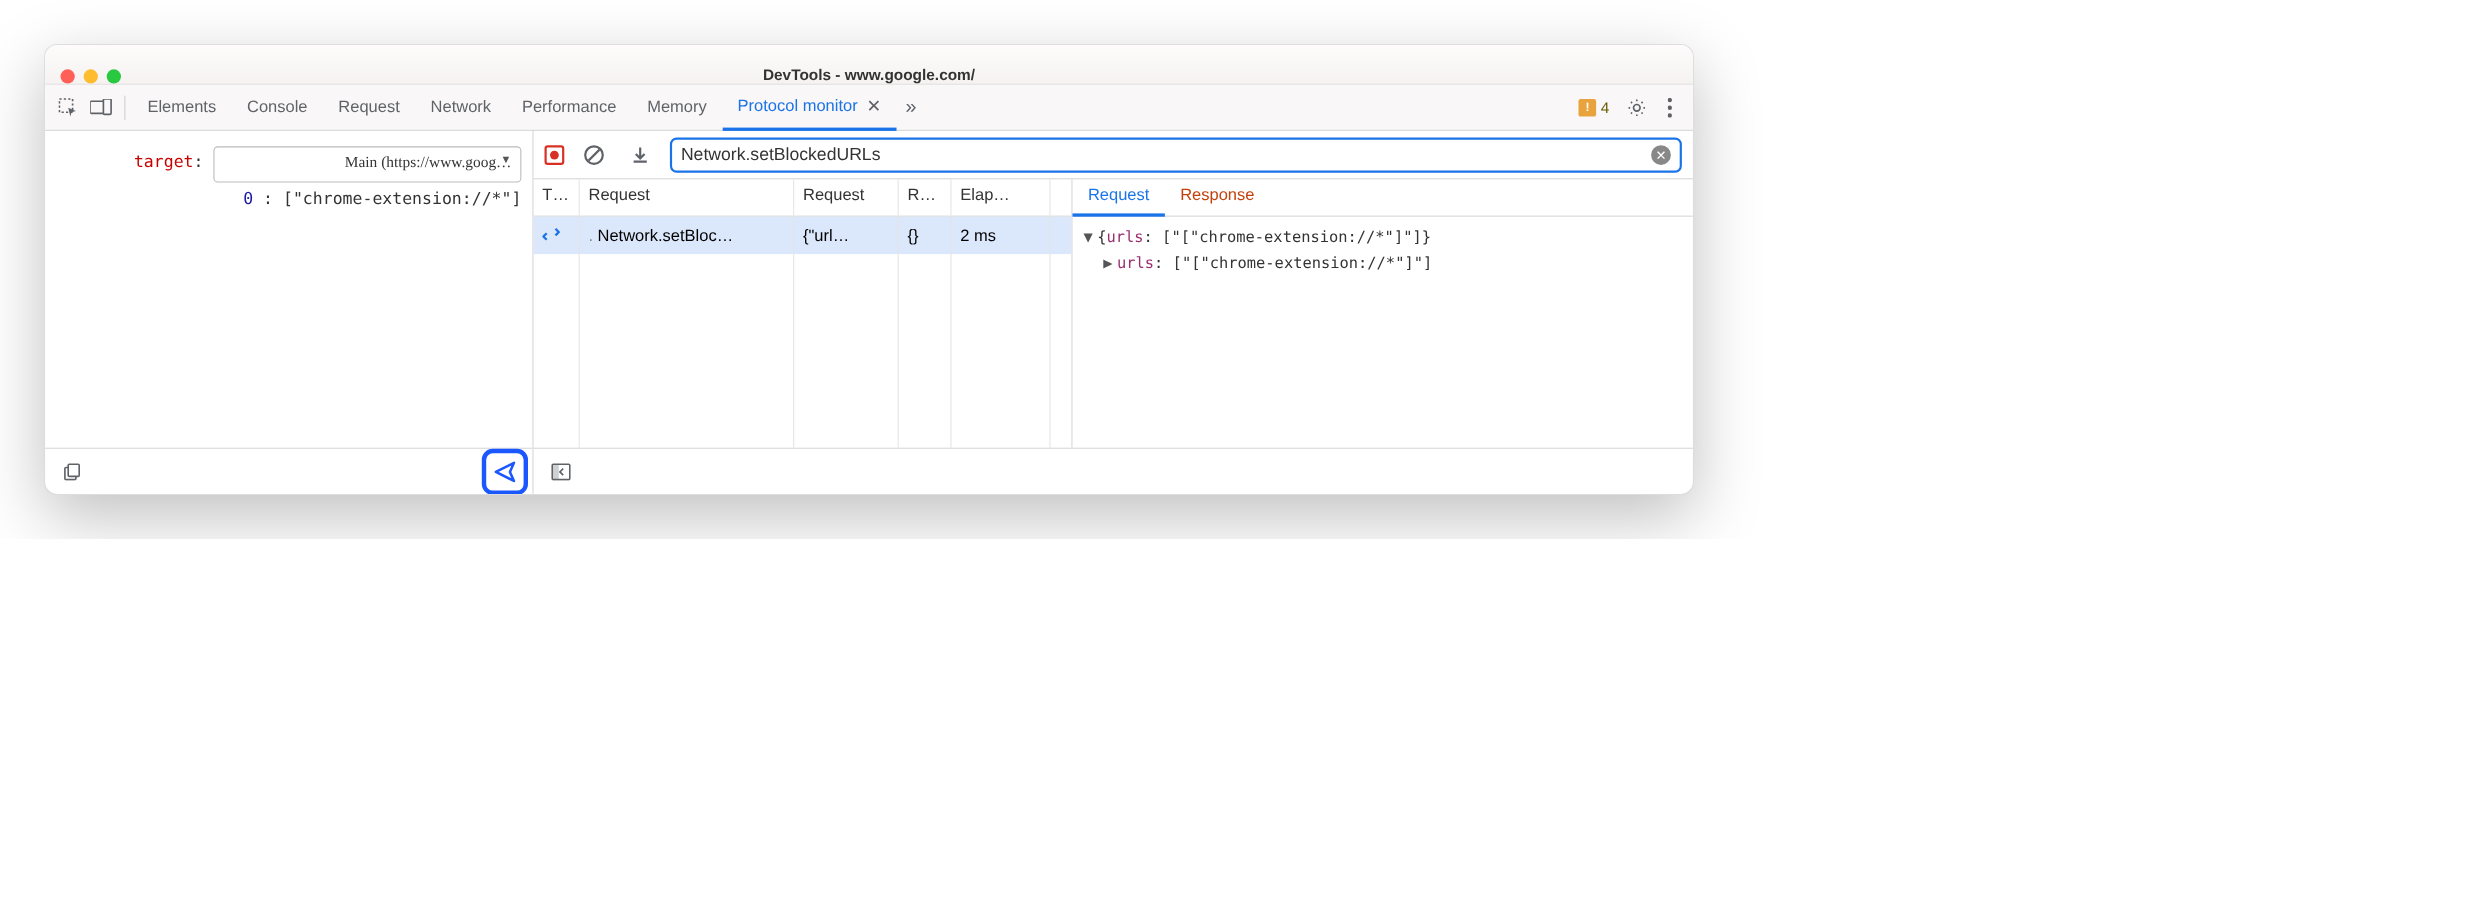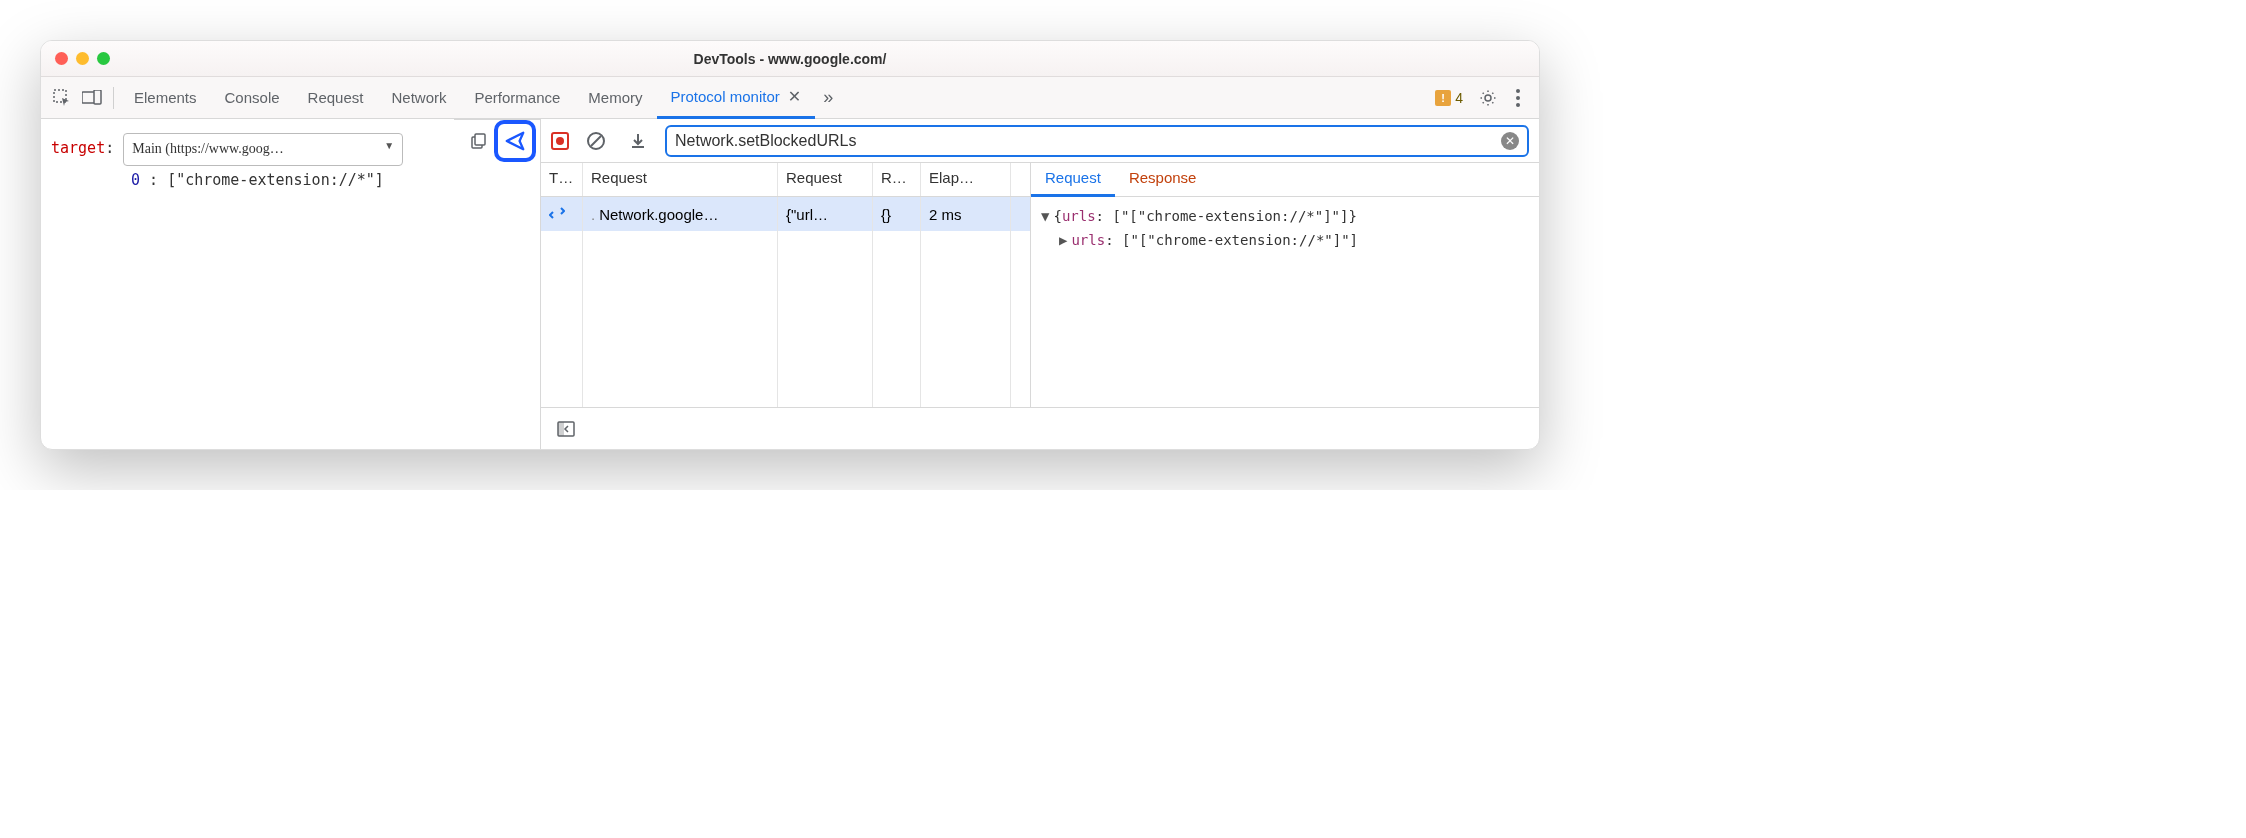--- a/index.html
+++ b/index.html
@@ -1,34 +1,34 @@
 <!DOCTYPE html>
 <html><head>
 <meta charset="utf-8">
 <style>
 * { margin: 0; padding: 0; box-sizing: border-box; }
 body { font-family: -apple-system, "Helvetica Neue", Arial, sans-serif; background: #fff; padding: 40px; }
 .window { width: 1500px; background: #fff; border-radius: 12px; box-shadow: 0 20px 60px rgba(0,0,0,0.25); overflow: hidden; border: 1px solid #ddd; }
-.titlebar { height: 36px; background: linear-gradient(#fdfbfb,#f6f2f2); display: flex; align-items: center; padding: 0 14px; border-bottom: 1px solid #e0dcdc; position: relative; }
+.titlebar { height: 36px; background: linear-gradient(#fdfbfb,#f6f2f2); display: flex; align-items: flex-end; padding: 0 14px; border-bottom: 1px solid #e0dcdc; position: relative; }
 .traffic { display: flex; gap: 8px; }
 .dot { width: 13px; height: 13px; border-radius: 50%; }
 .red { background: #ff5f57; } .yellow { background: #febc2e; } .green { background: #28c840; }
 .title { position: absolute; left: 0; right: 0; text-align: center; font-size: 14px; color: #333; font-weight: 600; pointer-events: none; }
 .tabbar { height: 42px; display: flex; align-items: center; border-bottom: 1px solid #d8d8d8; background: #f9f7f7; padding: 0 6px; font-size: 15px; color: #5f6368; }
 .tb-icon { width: 30px; height: 30px; display: flex; align-items: center; justify-content: center; color: #5f6368; }
 .tb-sep { width: 1px; height: 22px; background: #d0d0d0; margin: 0 6px; }
 .tab { padding: 0 14px; height: 100%; display: flex; align-items: center; cursor: pointer; }
 .tab.active { color: #1a73e8; border-bottom: 3px solid #1a73e8; margin-bottom: -1px; font-weight: 500; }
 .close-x { margin-left: 8px; color: #5f6368; font-size: 16px; }
 .more { padding: 0 8px; font-size: 18px; }
 .spacer { flex: 1; }
 .badge { display: flex; align-items: center; gap: 4px; color: #6b5b00; font-size: 14px; margin-right: 10px; }
 .badge-icon { width: 16px; height: 16px; background: #e8a33d; color: #fff; font-size: 11px; font-weight: bold; display: flex; align-items: center; justify-content: center; border-radius: 2px; }
 .content { display: flex; height: 330px; }
-.left { width: 500px; border-right: 1px solid #d8d8d8; display: flex; flex-direction: row; }
+.left { width: 444px; border-right: 1px solid #d8d8d8; display: flex; flex-direction: column; text-align: right; }
 .left-body { flex: 1; padding: 14px 10px; font-family: Menlo, Monaco, monospace; font-size: 15px; color: #333; line-height: 1.9; }
 .kw { color: #c80000; }
 .val { color: #1a1aa6; }
 .tgt-sel { display: inline-block; border: 1px solid #bbb; background: #fff; border-radius: 4px; padding: 2px 8px; font-family: -apple-system; font-size: 14px; color: #333; width: 280px; position: relative; }
 .tgt-sel::after { content: "▼"; position: absolute; right: 8px; font-size: 10px; color: #555; }
 .indent1 { padding-left: 40px; }
 .indent2 { padding-left: 80px; }
 .left-foot { height: 42px; border-top: 1px solid #d8d8d8; display: flex; align-items: center; padding: 0 10px; justify-content: space-between; }
 .send-btn { width: 42px; height: 42px; border: 4px solid #1a57ff; border-radius: 10px; display: flex; align-items: center; justify-content: center; margin-right: -6px; }
 .right { flex: 1; display: flex; flex-direction: column; }
@@ -173,21 +173,21 @@
             <div class="gh c4">Elap…</div>
           </div>
           <div class="grow">
             <div class="gc c0">
               <svg width="16" height="16" viewBox="0 0 16 16">
                   <path d="M4 6l-3 3 3 3M12 2l3 3-3 3" fill="none" stroke="#1a73e8" stroke-width="2"></path>
                 </svg>
             </div>
             <div class="gc c1">
                 <span style="margin-right:4px;color:#888">.</span>
-                <span>Network.google…</span>
+                <span>Network.setBloc…</span>
               </div>
             <div class="gc c2">{"url…</div>
             <div class="gc c3">{}</div>
             <div class="gc c4">2 ms</div>
           </div>
           <div class="grid-fill">
             <div class="col c0"></div>
               <div class="col c1"></div>
               <div class="col c2"></div>
               <div class="col c3"></div>

